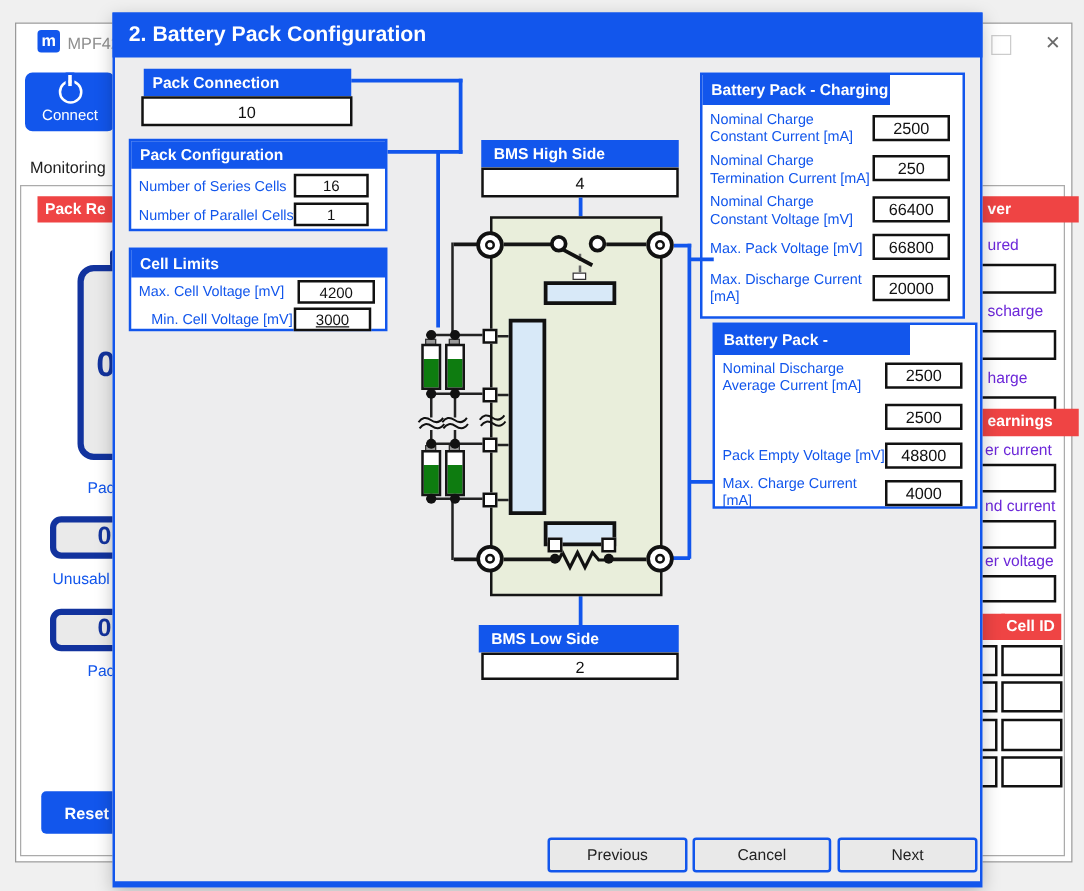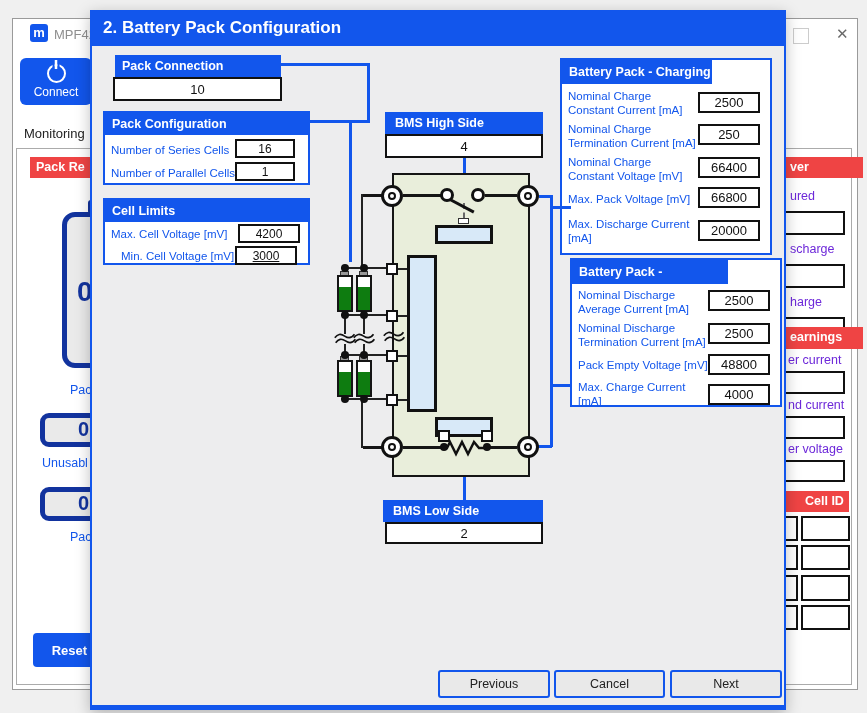--- a/index.html
+++ b/index.html
@@ -150,21 +150,20 @@
   <div class="prow-lbl lbl" style="top:133px;">Max. Pack Voltage [mV]</div>
   <input class="vbox" style="position: absolute; left: 136px; top: 127px; width: 62px; height: 21px;" value="66800">
   <div class="prow-lbl lbl" style="top:158px;">Max. Discharge Current [mA]</div>
   <input class="vbox" style="position: absolute; left: 136px; top: 160px; width: 62px; height: 21px;" value="20000">
 </div>
 
 <div class="abs panel z" style="left:570px;top:258px;width:212px;height:149px;">
   <div class="hdr" style="width:156px;height:24px;line-height:24px;">Battery Pack - Discharging</div>
   <div class="prow-lbl lbl" style="top:29px;">Nominal Discharge Average Current [mA]</div>
   <input class="vbox" style="position: absolute; left: 136px; top: 30px; width: 62px; height: 21px;" value="2500">
-  <div class="prow-lbl lbl" style="top:62px;">Nominal Discharge Termination Current [mA]</div>
   <input class="vbox" style="position: absolute; left: 136px; top: 63px; width: 62px; height: 21px;" value="2500">
   <div class="prow-lbl lbl" style="top:99px;">Pack Empty Voltage [mV]</div>
   <input class="vbox" style="position: absolute; left: 136px; top: 94px; width: 62px; height: 21px;" value="48800">
   <div class="prow-lbl lbl" style="top:121px;">Max. Charge Current [mA]</div>
   <input class="vbox" style="position: absolute; left: 136px; top: 124px; width: 62px; height: 21px;" value="4000">
 </div>
 
 <div class="bline" style="left:281px;top:63px;width:89px;height:3px;"></div>
 <div class="bline" style="left:367px;top:63px;width:3px;height:60px;"></div>
 <div class="bline" style="left:310px;top:120px;width:60px;height:3px;"></div>

